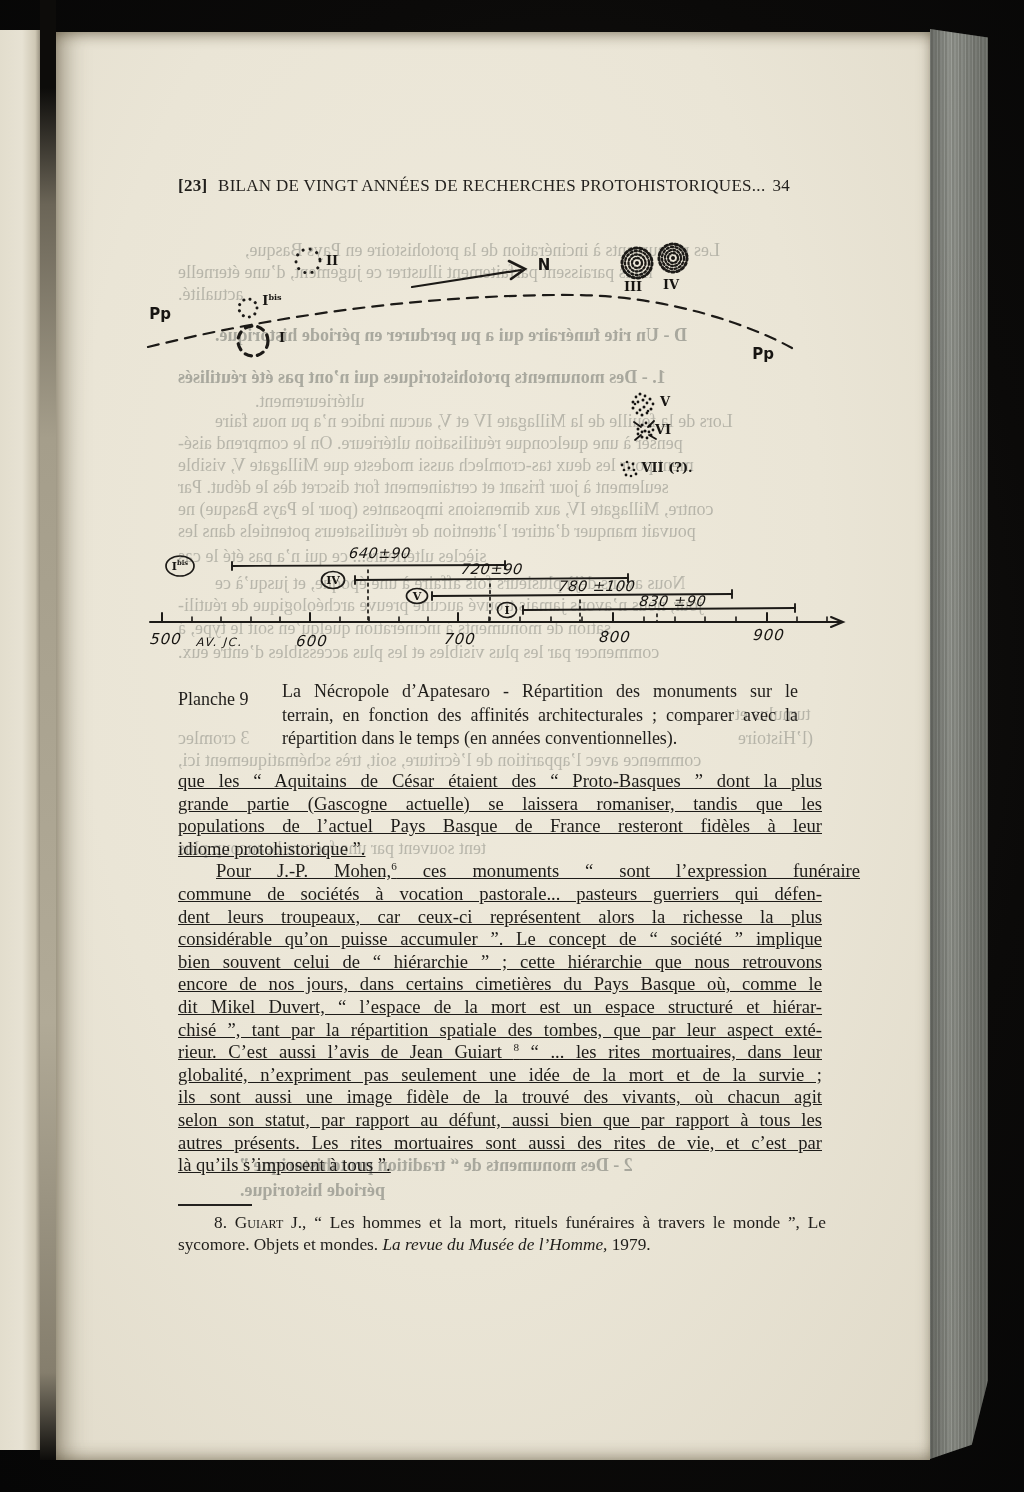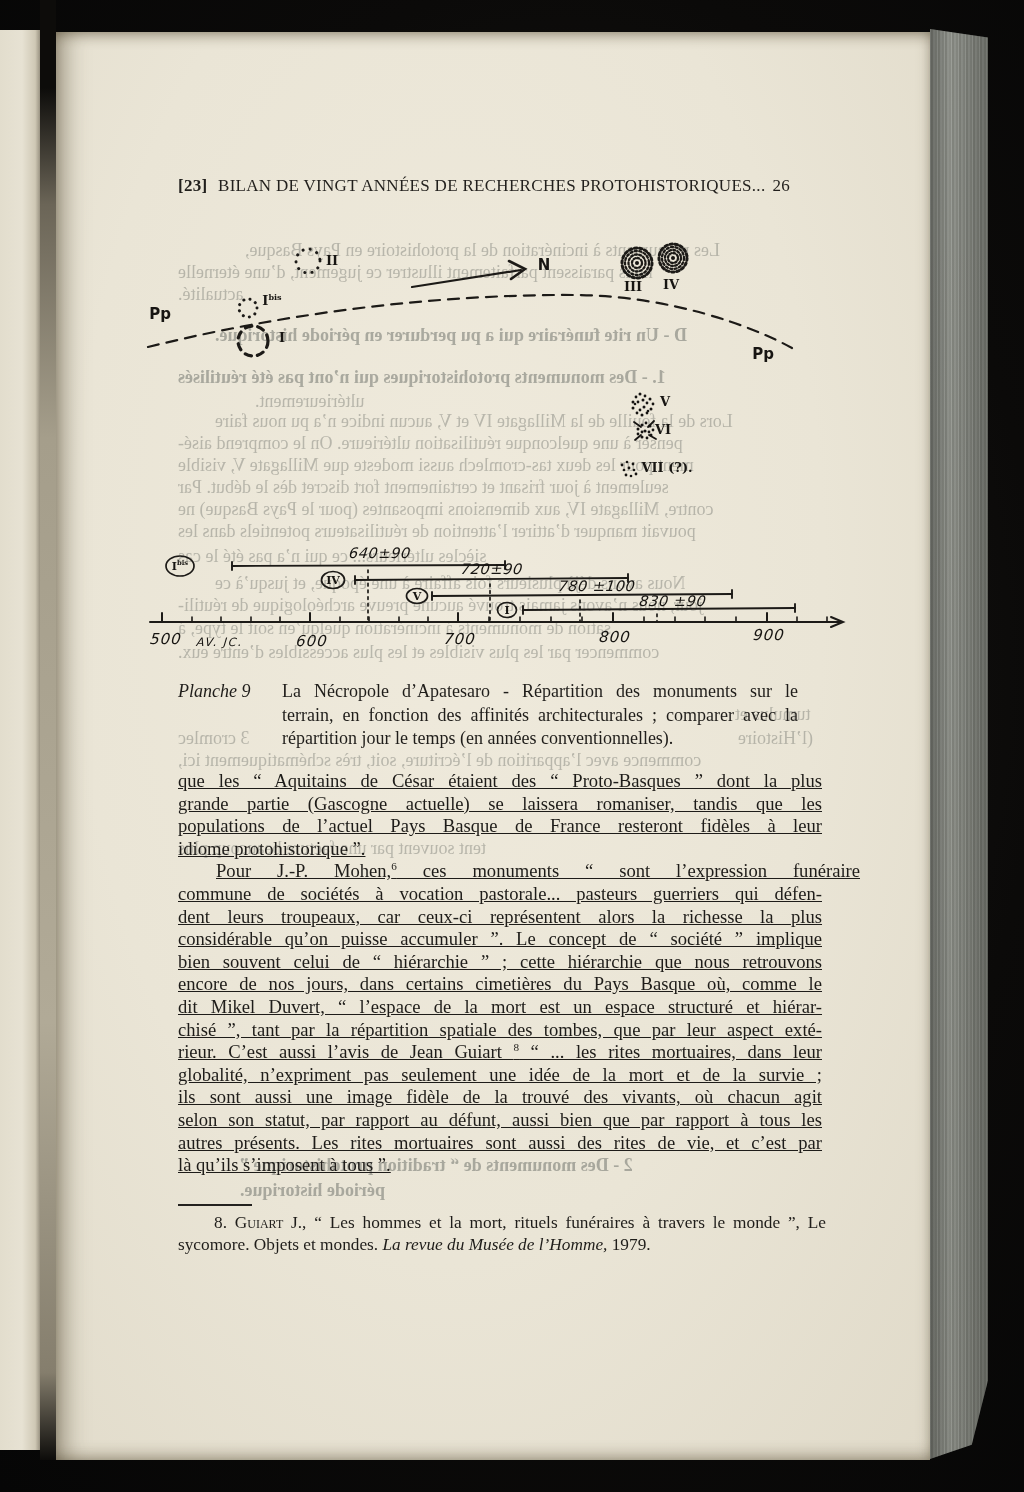--- a/index.html
+++ b/index.html
@@ -54,21 +54,21 @@
   .axisnum{position:absolute;transform:translate(-50%,0) skewX(-6deg);
     font-family:"DejaVu Sans",sans-serif;font-style:italic;font-size:15px;
     letter-spacing:1px;color:#161411;white-space:nowrap;}
   .axisera{font-size:11.5px;letter-spacing:1.5px;}
   .cid{position:absolute;transform:translate(-50%,-50%);font-family:"DejaVu Serif",serif;
     font-weight:bold;font-size:11px;color:#171512;white-space:nowrap;}
   sup.small{font-size:.62em;vertical-align:super;}
 
   
   .cap{top:680px;left:178px;width:622px;font-size:18px;line-height:23.5px;}
-  .cap .lab{position:absolute;left:0;top:0;font-style:italic;}
+  .cap .lab{position:absolute;left:0;top:8px;}
   .cap .ctx{margin-left:104px;width:516px;}
   .jl{text-align:justify;text-align-last:justify;}
   .jl.last{text-align-last:auto;}
 
   
   .bodyblk{top:770px;left:178px;width:644px;font-size:18.6px;line-height:22.6px;color:#1e1c19;}
   .bodyblk .ln{width:644px;text-decoration:underline;}
   .indent{padding-left:38px;}
   sup.fn{font-size:.6em;vertical-align:super;line-height:0;}
 
@@ -112,21 +112,21 @@
     <div class="bt" style="left:738px;top:728px">(l’Histoire</div>
     <div class="bt" style="left:178px;top:750px">commence avec l’apparition de l’écriture, soit, très schématiquement ici,</div>
     <div class="bt" style="left:178px;top:838px">tent souvent par une facture beaucoup plus</div>
     <div class="bt b" style="left:240px;top:1155px">2 - Des monuments de “ tradition protohistorique ”</div>
     <div class="bt b" style="left:240px;top:1180px">période historique.</div>
   </div>
 
   <div class="fg hdr">
     <span class="idx">[23]</span>
     <span class="ttl">BILAN DE VINGT ANNÉES DE RECHERCHES PROTOHISTORIQUES...</span>
-    <span class="pg">26</span>
+    <span class="pg">34</span>
   </div>
 
   <div class="fg map">
     <svg width="680" height="250" viewBox="0 0 680 250">
       <g stroke="#1c1a17" fill="none" stroke-linecap="round">
         <path d="M 8 107 C 150 72, 300 54, 437 55 C 530 56, 612 86, 652 108" stroke-width="2.2" stroke-dasharray="11 8"></path>
         <circle cx="168" cy="21" r="12" stroke-width="3" stroke-dasharray="0.1 7.2"></circle>
         <circle cx="108" cy="68" r="9" stroke-width="3" stroke-dasharray="0.1 6.2"></circle>
         <circle cx="113" cy="101" r="15" stroke-width="3.2" stroke-dasharray="6.5 6"></circle>
         <line x1="272" y1="47" x2="381" y2="30" stroke-width="2.2"></line>
@@ -268,21 +268,21 @@
     <span class="axisnum" style="left:320px;top:90px">700</span>
     <span class="axisnum" style="left:475px;top:88px">800</span>
     <span class="axisnum" style="left:629px;top:86px">900</span>
   </div>
 
   <div class="fg cap">
     <span class="lab">Planche 9</span>
     <div class="ctx">
       <div class="jl">La Nécropole d’Apatesaro - Répartition des monuments sur le</div>
       <div class="jl">terrain, en fonction des affinités architecturales ; comparer avec la</div>
-      <div class="jl last">répartition jour le temps (en années conventionnelles).</div>
+      <div class="jl last">répartition dans le temps (en années conventionnelles).</div>
     </div>
   </div>
 
   <div class="fg bodyblk">
     <div class="ln jl">que les “ Aquitains de César étaient des “ Proto-Basques ” dont la plus</div>
     <div class="ln jl">grande partie (Gascogne actuelle) se laissera romaniser, tandis que les</div>
     <div class="ln jl">populations de l’actuel Pays Basque de France resteront fidèles à leur</div>
     <div class="ln jl last">idiome protohistorique ”.</div>
     <div class="ln jl indent"><span>Pour J.-P. Mohen,</span><sup class="fn">6</sup><span> ces monuments “ sont l’expression funéraire</span></div>
     <div class="ln jl">commune de sociétés à vocation pastorale... pasteurs guerriers qui défen-</div>

